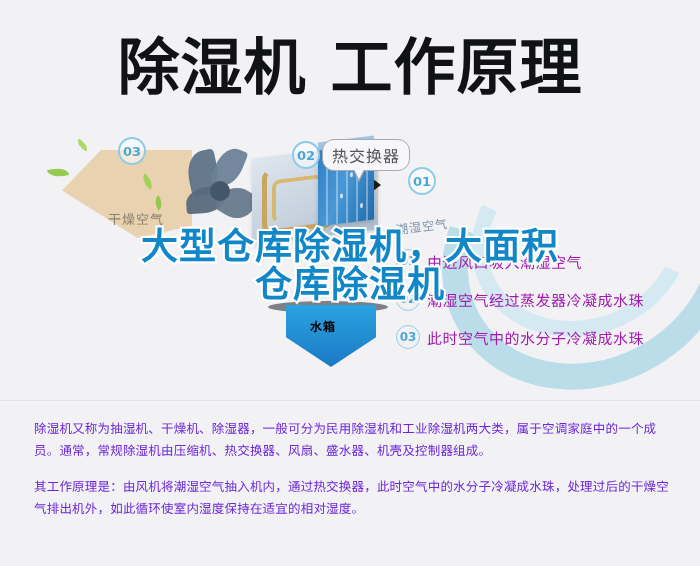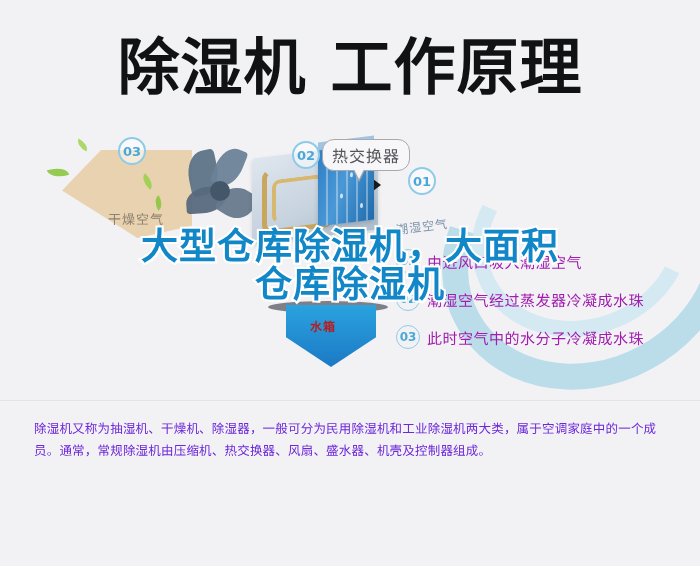--- a/index.html
+++ b/index.html
@@ -117,21 +117,21 @@
 
   
   .tank{
     position:absolute;left:286px;top:180px;width:90px;height:62px;
     background:linear-gradient(180deg,#2aa3e0 0%,#1b79c4 100%);
     clip-path:polygon(0% 0%,100% 0%,100% 52%,50% 100%,0% 52%);
     box-shadow:0 2px 5px rgba(0,0,0,.15);
   }
   .tank-label{
     position:absolute;left:310px;top:192px;
-    font-size:12px;color:#b91c1c;letter-spacing:1px;
+    font-size:12px;color:#000000;letter-spacing:1px;
     font-family:"DejaVu Sans",sans-serif;font-weight:bold;
   }
   .tank-shadow{
     position:absolute;left:268px;top:176px;width:120px;height:12px;
     background:#20232b;opacity:.55;border-radius:50%;
   }
 
   
   .mark{
     position:absolute;width:24px;height:24px;border-radius:50%;
@@ -287,15 +287,16 @@
 
   <div class="overlay">
     <span class="ln">大型仓库除湿机，大面积</span>
     <span class="ln">仓库除湿机</span>
   </div>
 
   <div class="divider"></div>
 
   <div class="copy">
     <p>除湿机又称为抽湿机、干燥机、除湿器，一般可分为民用除湿机和工业除湿机两大类，属于空调家庭中的一个成员。通常，常规除湿机由压缩机、热交换器、风扇、盛水器、机壳及控制器组成。</p>
+    <p>其工作原理是：由风机将潮湿空气抽入机内，通过热交换器，此时空气中的水分子冷凝成水珠，处理过后的干燥空气排出机外，如此循环使室内湿度保持在适宜的相对湿度。</p>
   </div>
 
 </div>
 
 </body></html>

